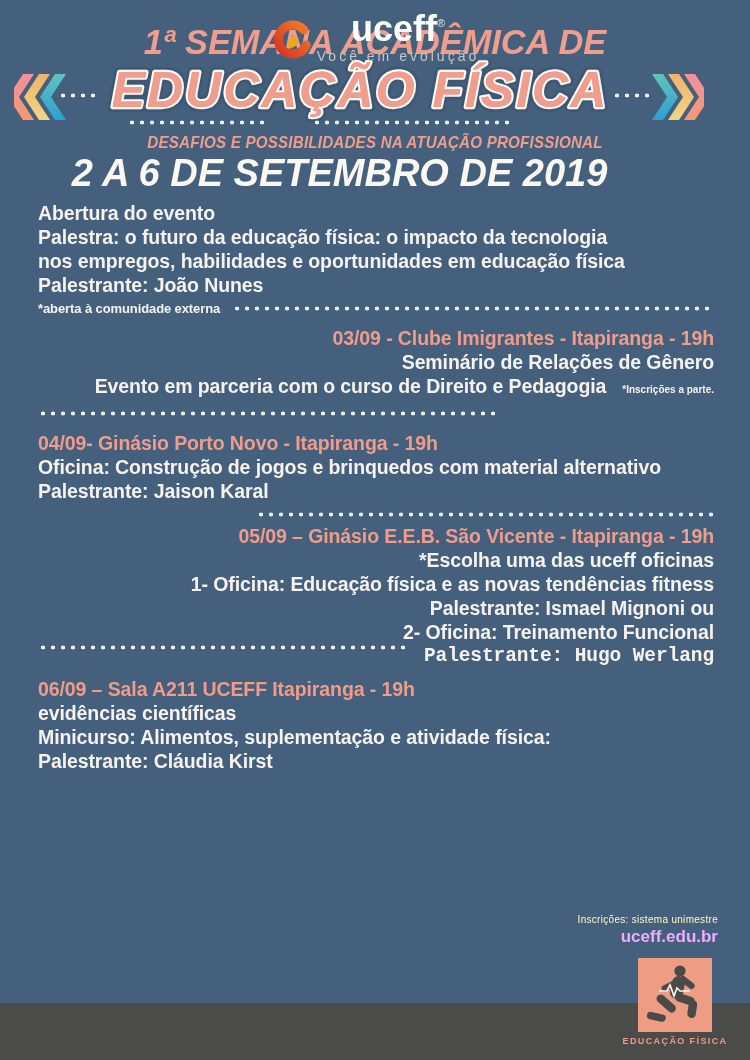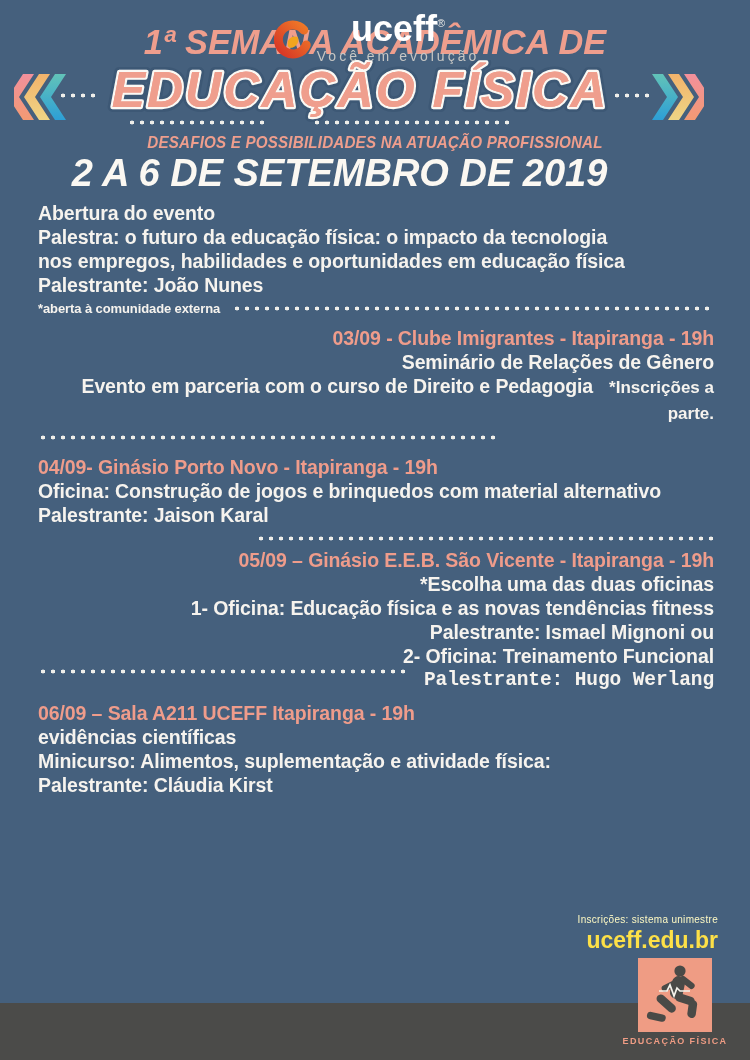--- a/index.html
+++ b/index.html
@@ -53,27 +53,27 @@
   .ev-title{color:#EF9C8B;}
   .al-r{text-align:right;}
   .b2{margin-top:9px;} .b3{margin-top:14px;} .b4{margin-top:6px;} .b5{margin-top:9px;}
   .noteline{display:flex; align-items:center; gap:12px; margin-top:3px;
             font-size:13px; line-height:17px;}
   .noteline .fill{flex:1;}
   .sep2{margin-top:8px; width:462px;}
   .sep3{margin-top:8px; width:458px; margin-left:auto;}
   .lastline4{display:flex; font-family:Liberation Mono, monospace;}
   .lastline4 .fill{flex:1; margin-right:16px;}
-  .small-note{font-size:17px; margin-left:16px; letter-spacing:0;}
+  .small-note{font-size:10px; margin-left:16px; letter-spacing:0;}
   
   .artwork{position:absolute; left:0; top:783px;}
   
   .inscr{position:absolute; top:914px; right:32px; text-align:right;}
   .inscr-1{font-size:10px; color:#fef9c3; letter-spacing:.3px;}
-  .inscr-2{font-size:23px; font-weight:700; color:#fde047; margin-top:2px;}
+  .inscr-2{font-size:17px; font-weight:700; color:#f0abfc; margin-top:2px;}
   
   .badge{position:absolute; left:638px; top:958px; width:74px; height:74px; background:#EF9C84;}
   .badge-label{
     position:absolute; left:612px; top:1036px; width:126px; text-align:center;
     font-size:9px; font-weight:700; color:#EF9C84; letter-spacing:1.4px;
   }
   
   .footer{position:absolute; left:0; top:1003px; width:750px; height:57px; background:#4B4B49;}
   .logo{position:absolute; left:50%; top:5px; transform:translateX(-50%);
         display:flex; align-items:flex-end;}
@@ -156,21 +156,21 @@
 
     <div class="b3">
       <div class="ev-title">04/09- Ginásio Porto Novo - Itapiranga - 19h</div>
       <div>Oficina: Construção de jogos e brinquedos com material alternativo</div>
       <div>Palestrante: Jaison Karal</div>
     </div>
     <div class="dotline sep3"></div>
 
     <div class="b4 al-r">
       <div class="ev-title">05/09 – Ginásio E.E.B. São Vicente - Itapiranga - 19h</div>
-      <div>*Escolha uma das duas oficinas</div>
+      <div>*Escolha uma das uceff oficinas</div>
       <div>1- Oficina: Educação física e as novas tendências fitness</div>
       <div>Palestrante: Ismael Mignoni ou</div>
       <div>2- Oficina: Treinamento Funcional</div>
       <div class="lastline4">
         <span class="dotline fill"></span>
         <span>Palestrante: Hugo Werlang</span>
       </div>
     </div>
 
     <div class="b5">

